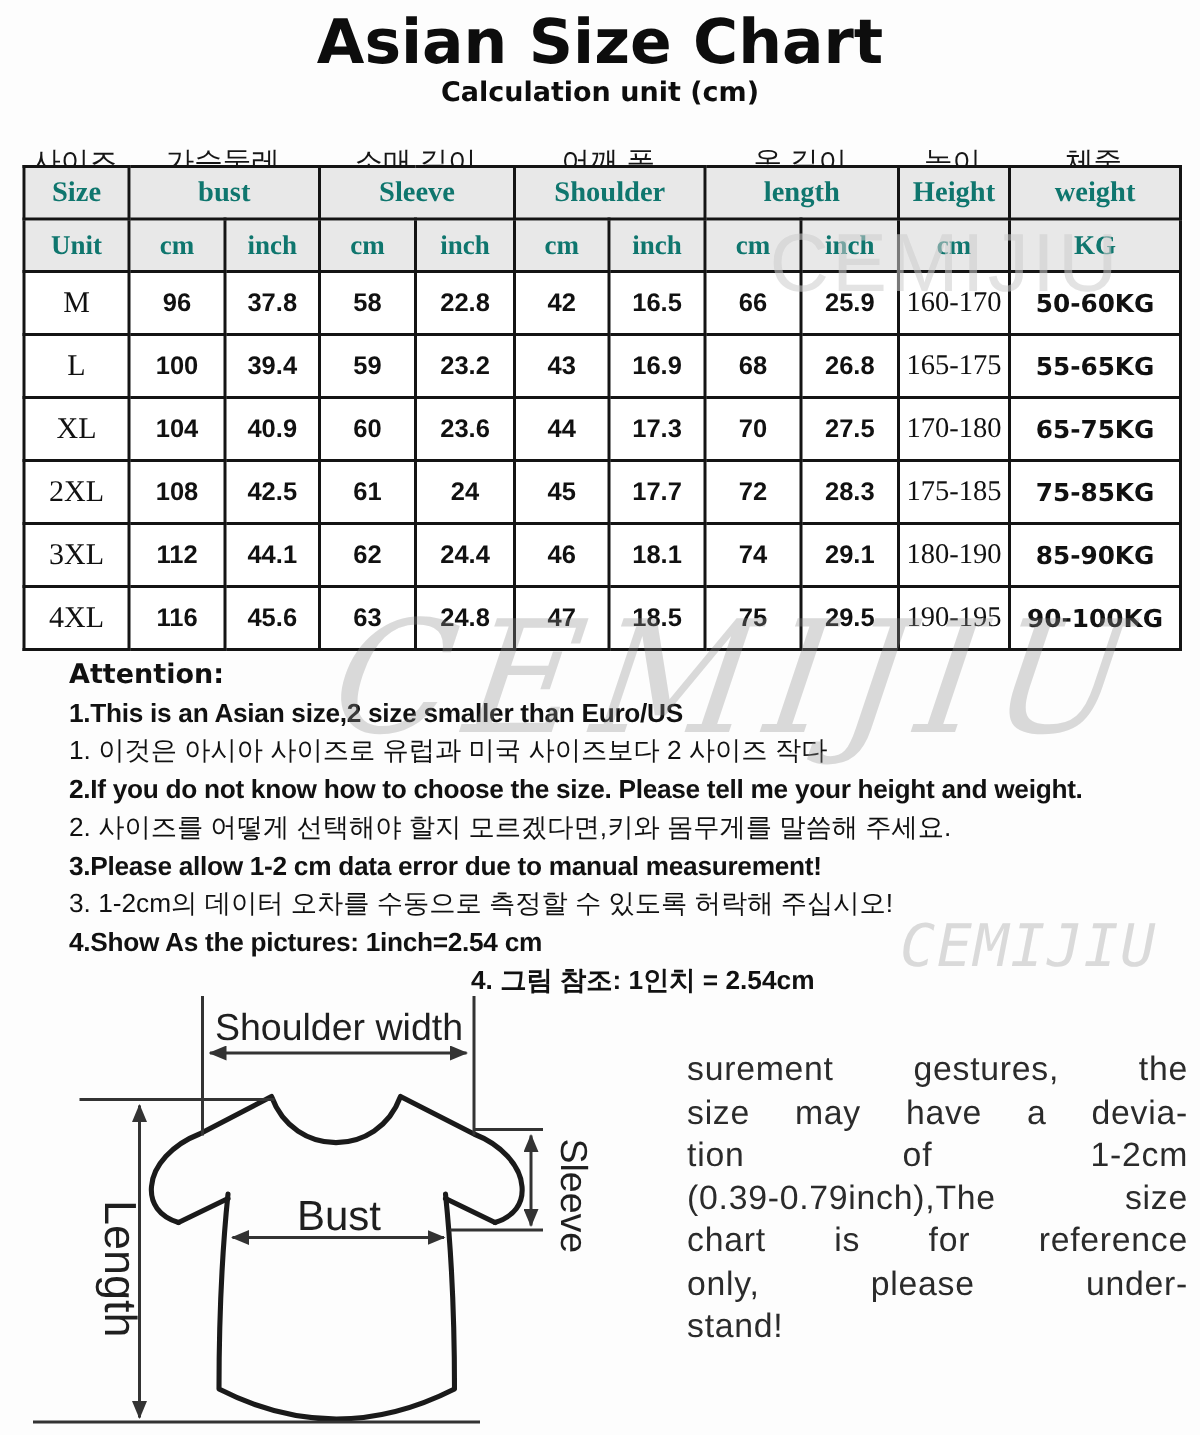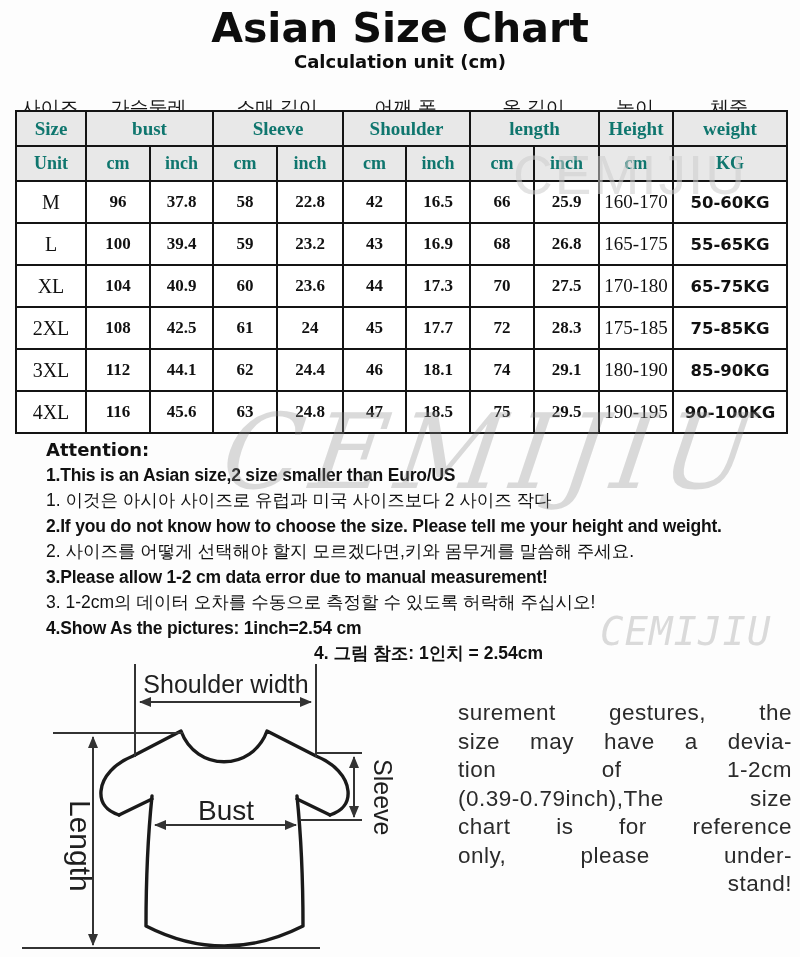--- a/index.html
+++ b/index.html
@@ -27,38 +27,38 @@
   table.size-chart th, table.size-chart td {
     border:2px solid #141414; text-align:center; vertical-align:middle; padding:0; overflow:hidden;
   }
   tr.ghr th, tr.unitr th {
     background:#e8e8e8; font-family:"Liberation Serif", serif;
     font-weight:bold; font-size:19px; height:33px; color:#0f766e;margin-left:48px;
   }
   tr.unitr th { font-size:18px; }
   tr.datar { height:42px; }
   td.c-size   { font-family:"Liberation Serif", serif; font-size:20px; font-weight:normal; }
-  td.c-num    { font-family:Liberation Serif, serif; font-weight:bold; font-size:17px;margin-top:20px; }
+  td.c-num    { font-family:Liberation Sans, sans-serif; font-weight:bold; font-size:17px;margin-top:20px; }
   td.c-height { font-family:"Liberation Serif", serif; font-size:19px;border-radius:10px; }
   td.c-weight { font-family:"DejaVu Sans", sans-serif; font-weight:bold; font-size:16.5px; }
   
   .attention { position:absolute; top:437px; left:30px; width:765px; line-height:25.5px;margin-left:16px; }
   .attention div { white-space:nowrap; }
   .att-hd { font-family:"DejaVu Sans", sans-serif; font-weight:bold; font-size:18px; }
   .att-en { font-family:"Liberation Sans", sans-serif; font-weight:bold; font-size:17.5px; letter-spacing:-0.2px; }
   .att-ko { font-family:"Liberation Sans", sans-serif; font-weight:normal; font-size:17.5px; }
   .att-ko-b { font-family:"Liberation Sans", sans-serif; font-weight:bold; font-size:17.5px;text-align:center; }
   
   .diagram { position:absolute; top:660px; left:0; width:450px; height:297px; }
   .diagram text { fill:#1f1f1f; font-family:"Liberation Sans", sans-serif; }
   
   .note { position:absolute; top:699px; left:458px; width:334px;
           font-size:22.5px; line-height:28.5px; color:#2b2b2b; letter-spacing:0.5px; }
   .note .jl { text-align:justify; text-align-last:justify; }
-  .note .ll { text-align:right; }
+  .note .ll { text-align:left; }
   
   .wm { position:absolute; pointer-events:none; z-index:5; line-height:1; white-space:nowrap; }
   .wm-table  { top:148px; left:513px; font-size:55px; letter-spacing:2px;
                font-family:"Liberation Sans", sans-serif; color:#cdcdcd; opacity:0.55; }
   .wm-script { top:400px; left:224px; font-size:104px; font-style:italic; letter-spacing:9px;
                font-family:"DejaVu Serif", serif; color:#8f8f8f; opacity:0.32; transform:skewX(-8deg); }
   .wm-mono   { top:612px; left:600px; font-size:39px; font-style:italic; letter-spacing:1px;
                font-family:"DejaVu Sans Mono", monospace; color:#d7d7d7; opacity:0.9; }
 </style>
 </head>

